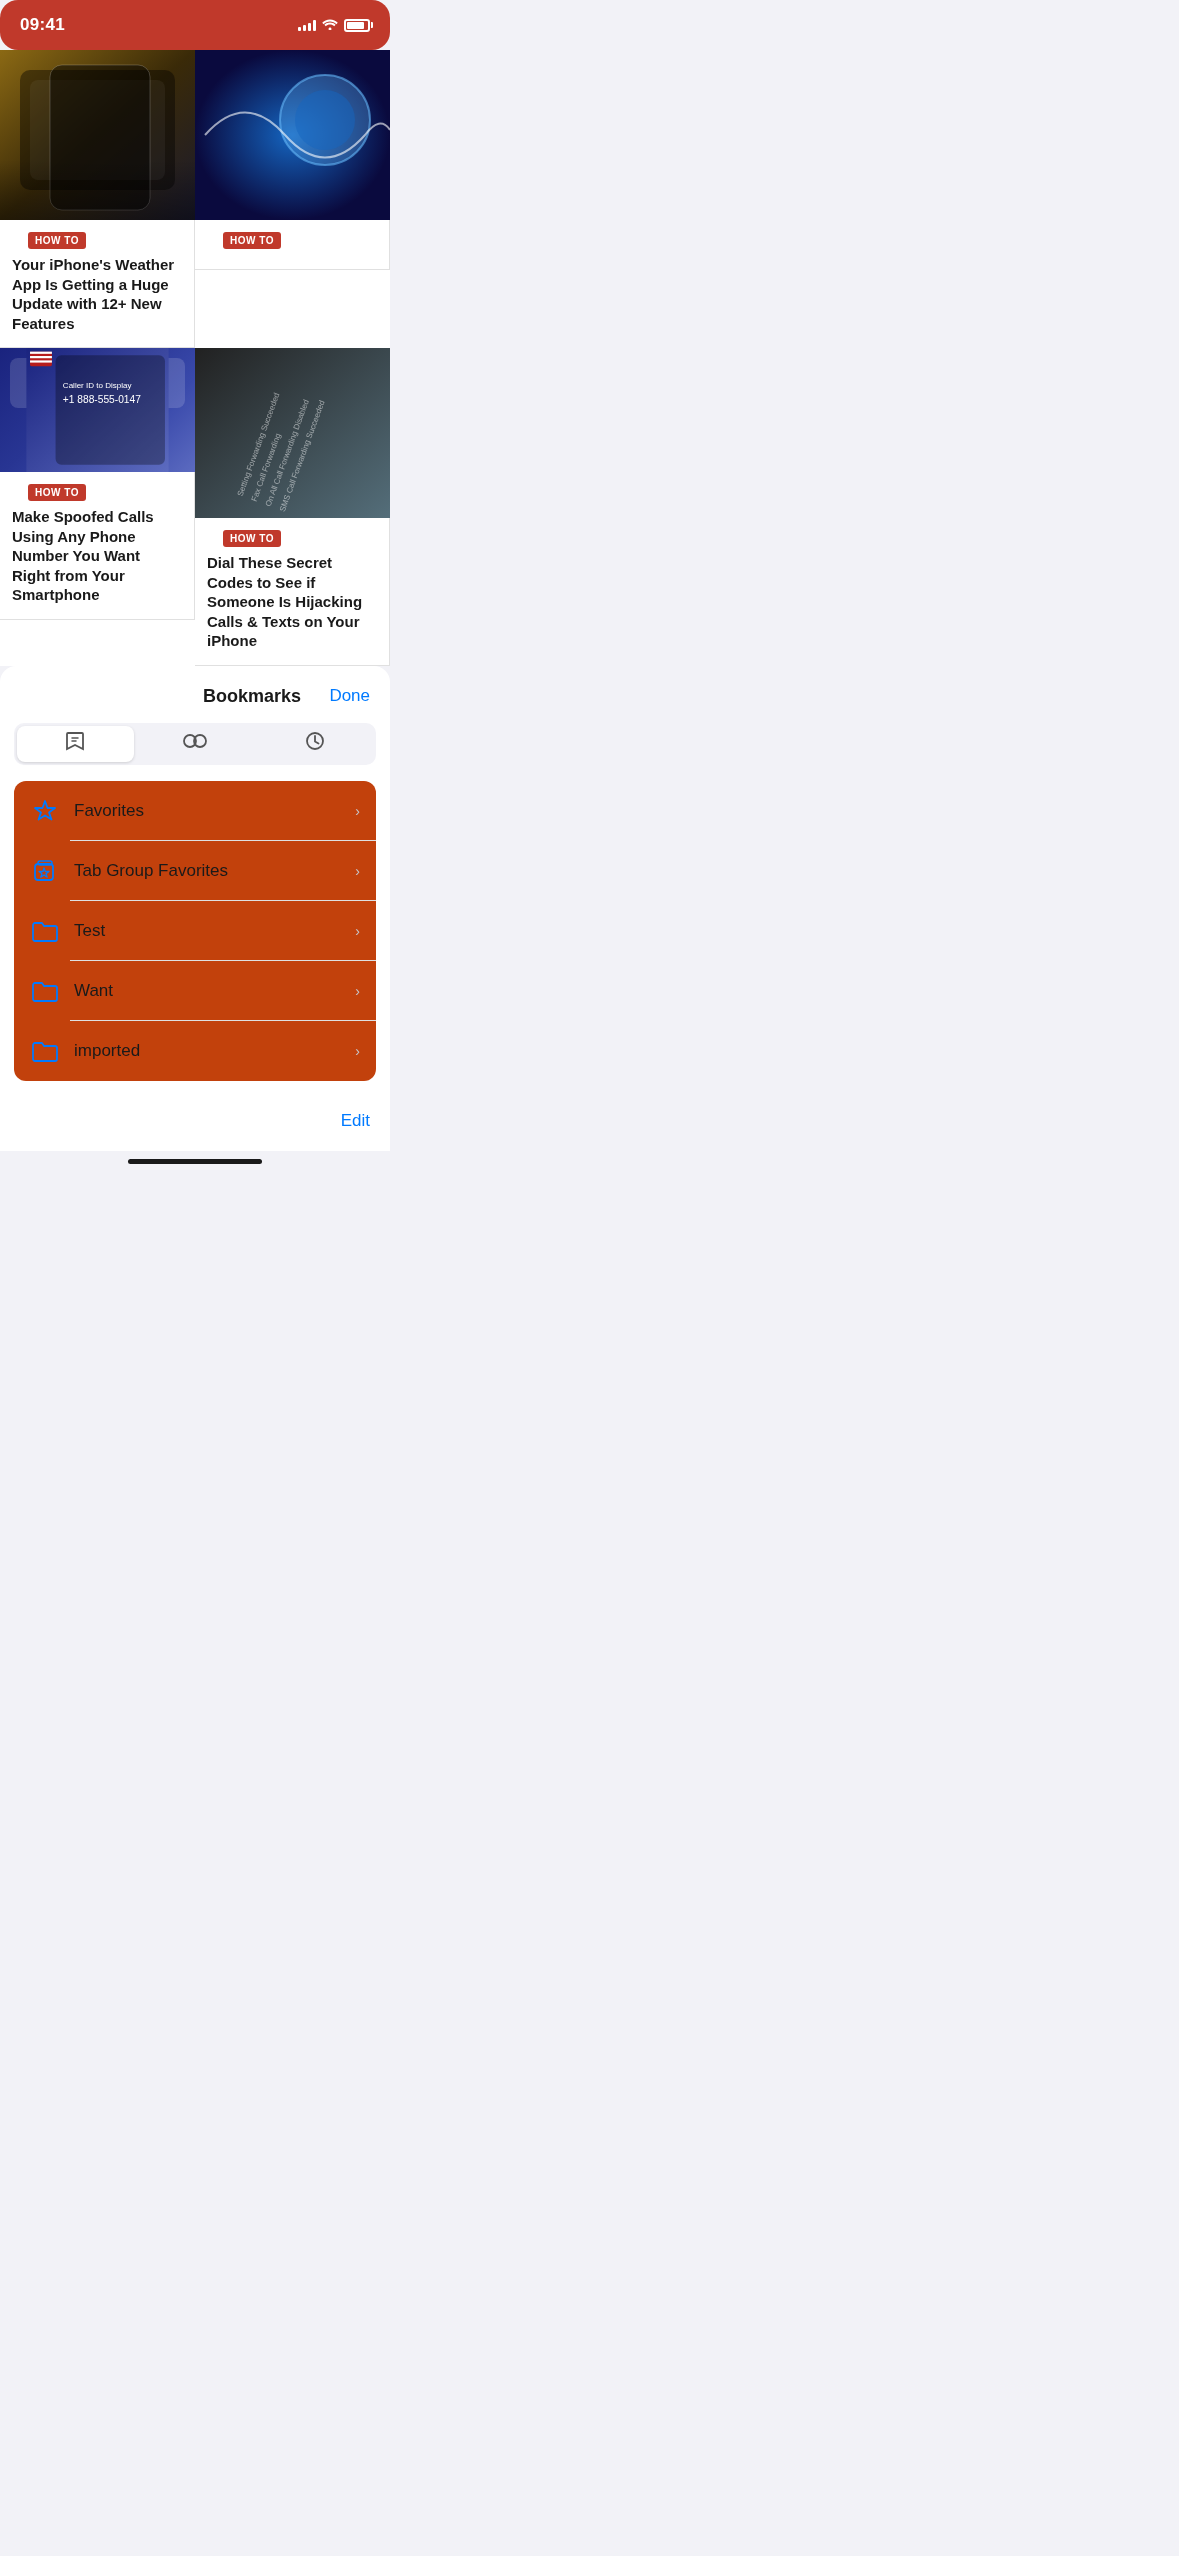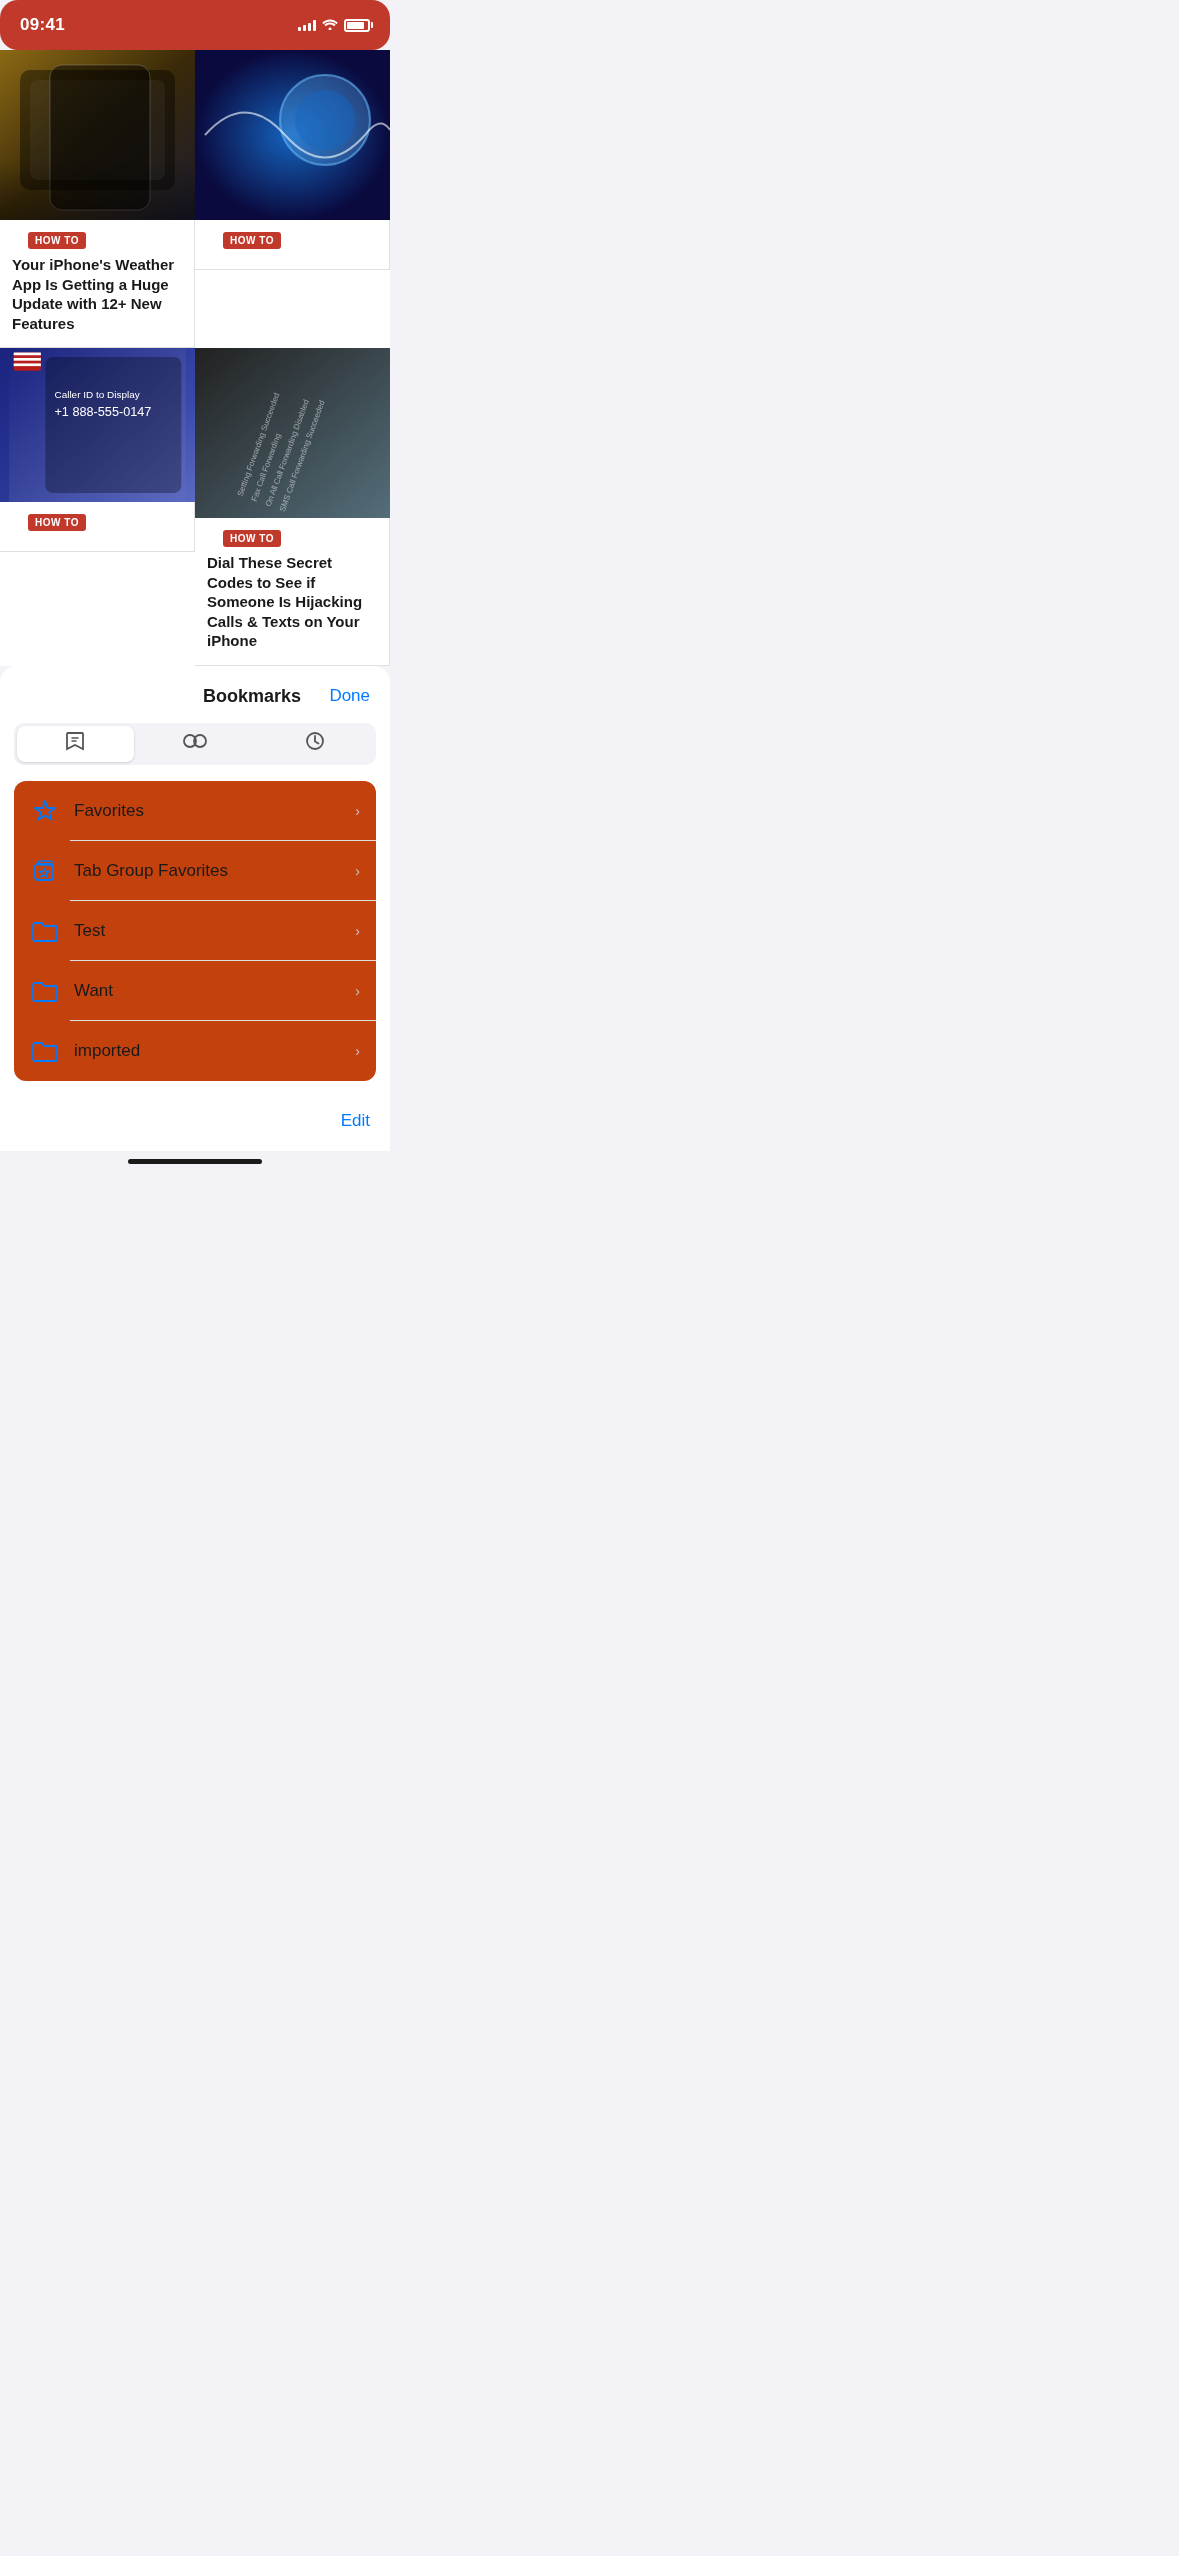--- a/index.html
+++ b/index.html
@@ -130,21 +130,21 @@
       left: 50%;
       transform: translate(-50%, -50%);
       width: 60px;
       height: 60px;
       background: radial-gradient(circle, #64b5f6 0%, #1565c0 60%, transparent 100%);
       border-radius: 50%;
     }
 
     .img-spoofed {
       background: linear-gradient(135deg, #1a237e 0%, #283593 40%, #3949ab 70%, #5c6bc0 100%);
-      height: 154px;
+      height: 124px;
       position: relative;
       overflow: hidden;
     }
     .img-spoofed::before {
       content: '';
       position: absolute;
       top: 10px;
       left: 10px;
       right: 10px;
       height: 50px;
@@ -413,20 +413,21 @@
         <rect x="5" y="11" width="30" height="3" fill="white"></rect>
         <rect x="5" y="17" width="30" height="3" fill="white"></rect>
 
         <rect x="40" y="10" width="150" height="150" rx="8" fill="rgba(0,0,0,0.3)"></rect>
         <text x="50" y="55" fill="white" font-size="11" font-family="sans-serif">Caller ID to Display</text>
         <text x="50" y="75" fill="white" font-size="14" font-family="sans-serif">+1 888-555-0147</text>
       </svg>
     </div>
     <div class="article-content">
       <span class="article-badge">HOW TO</span>
+      <div class="article-title">Make Spoofed Calls Using Any Phone Number You Want Right from Your Smartphone</div>
     </div>
   </div>
 
   <div class="article-card">
     <div class="img-codes">
       <svg width="100%" height="100%" viewBox="0 0 195 170" xmlns="http://www.w3.org/2000/svg" style="position:absolute;top:0;left:0">
         <defs>
           <linearGradient id="cg" x1="0" y1="0" x2="1" y2="1">
             <stop offset="0%" stop-color="#212121"></stop>
             <stop offset="100%" stop-color="#546e7a"></stop>

